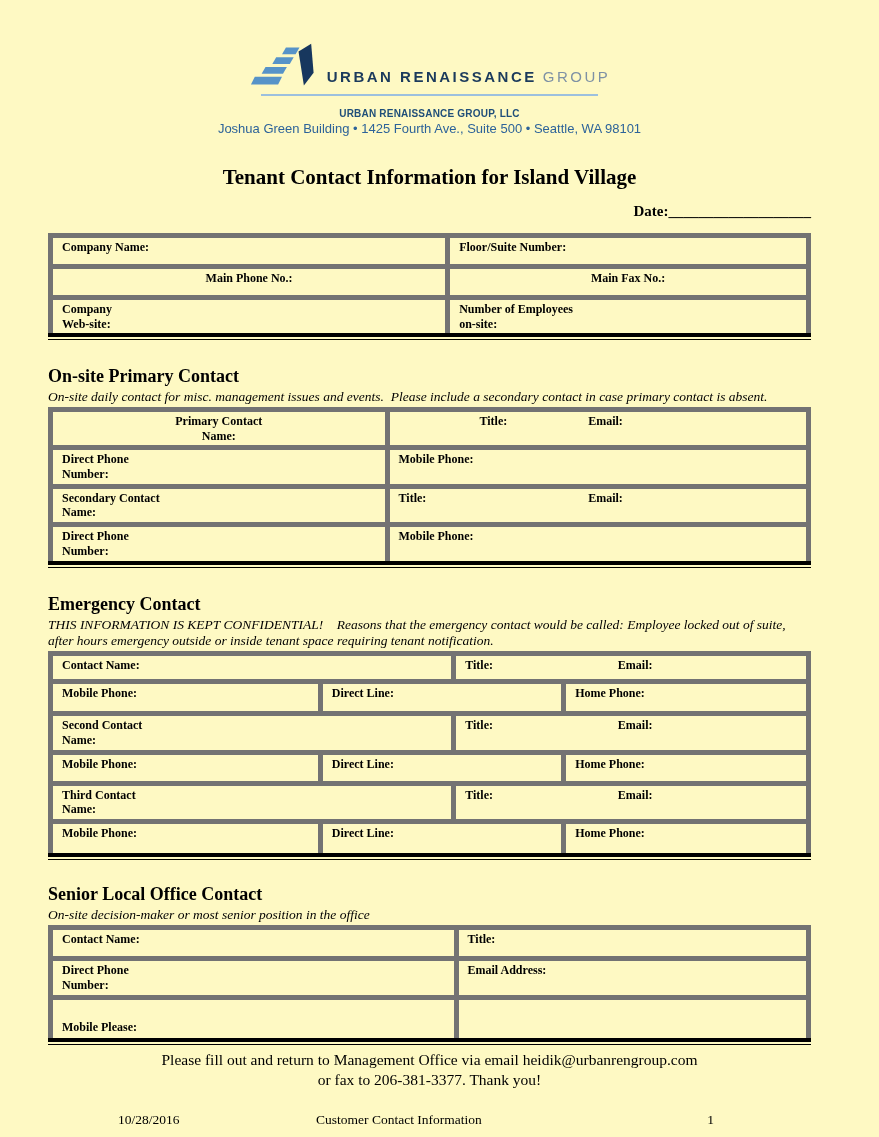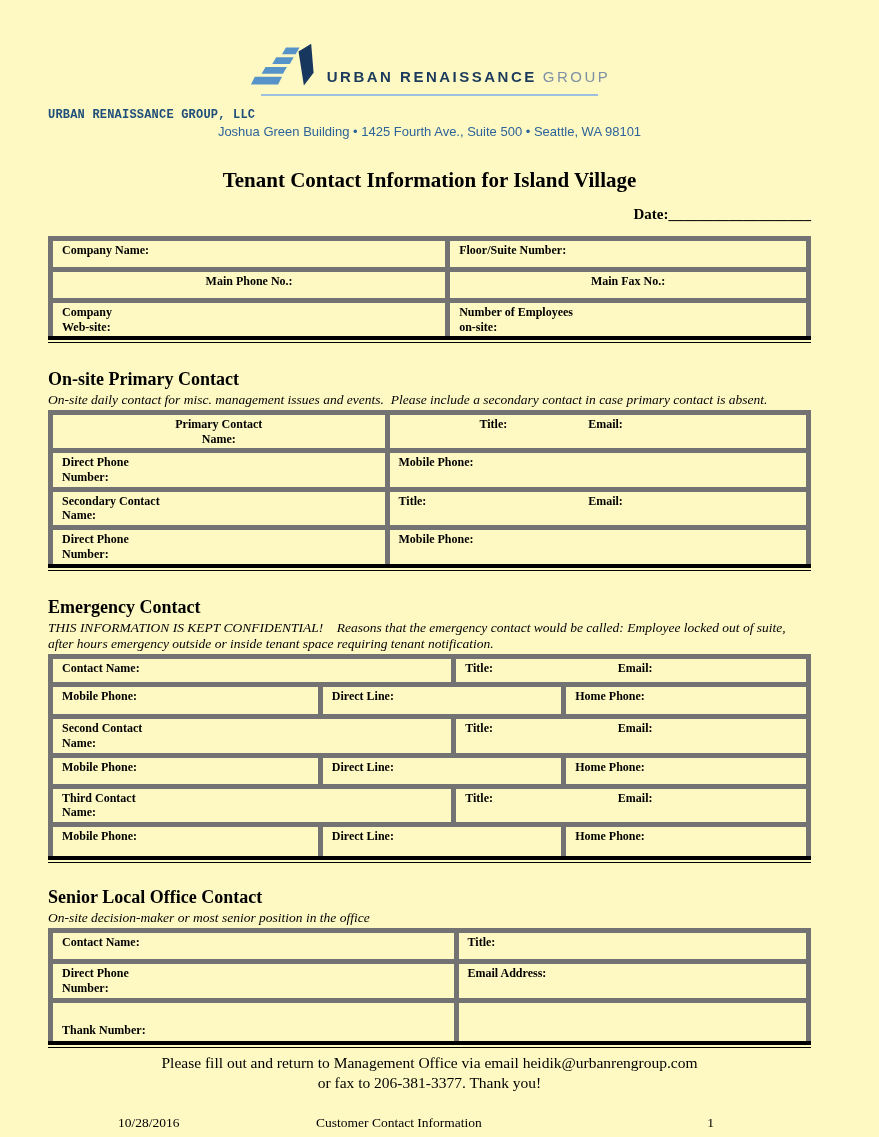--- a/index.html
+++ b/index.html
@@ -8,22 +8,22 @@
     font-family:"Liberation Serif", serif; color:#000;
     box-sizing:border-box; padding:36px 68px 0 48px; position:relative;
   }
   
   .logo-row { display:flex; justify-content:center; align-items:flex-end; height:56px; }
   .logo-mark { width:68px; height:52px; flex:0 0 auto; }
   .logo-text { margin-left:10px; margin-bottom:7px; font-family:"Liberation Sans", sans-serif;
                font-size:15px; font-weight:bold; letter-spacing:2.5px; color:#1b3a5c; white-space:nowrap; }
   .logo-text .grp { font-weight:normal; color:#7e91a4; margin-left:6px; }
   .logo-rule { width:337px; height:2px; background:#9cc0de; margin:2px auto 0 auto; }
-  .logo-llc { margin-top:12px; font-family:Liberation Mono, monospace;
-              font-size:12px; font-weight:bold; color:#1f4e79; letter-spacing:.2px; }
+  .logo-llc { text-align:center; margin-top:12px; font-family:Liberation Sans, sans-serif;
+              font-size:10px; font-weight:bold; color:#1f4e79; letter-spacing:.2px; }
   .logo-addr { text-align:center; margin-top:2px; font-family:"Liberation Sans", sans-serif;
                font-size:13px; color:#2d6399; }
   
   .doc-title { text-align:center; margin-top:29px; font-size:21px; font-weight:bold; }
   .date-row { text-align:right; margin-top:13px; font-size:15px; font-weight:bold; }
   .sec-h { margin-top:26px; font-size:18px; font-weight:bold; line-height:1.15; }
   .note { font-style:italic; font-size:13.5px; line-height:1.2; margin-top:2px; white-space:pre-wrap; }
   
   table.tbl { width:100%; border-collapse:collapse; table-layout:fixed; margin-top:2px; }
   .tbl td { border:5px solid #737373; font-weight:bold; font-size:12px; line-height:1.22;
@@ -218,21 +218,21 @@
       <td><span>Title:</span></td>
     </tr>
     <tr style="height:37px;">
       <td>
             <div>Direct Phone</div>
             <div>Number:</div>
           </td>
       <td><span>Email Address:</span></td>
     </tr>
     <tr style="height:41px;">
-      <td class="vbot"><span>Thank Number:</span></td>
+      <td class="vbot"><span>Mobile Please:</span></td>
       <td></td>
     </tr>
   </tbody>
     </table>
   <div class="thickbar"></div>
 
   <div class="instr">
     <div>Please fill out and return to Management Office via email heidik@urbanrengroup.com</div>
     <div>or fax to 206-381-3377. Thank you!</div>
   </div>

